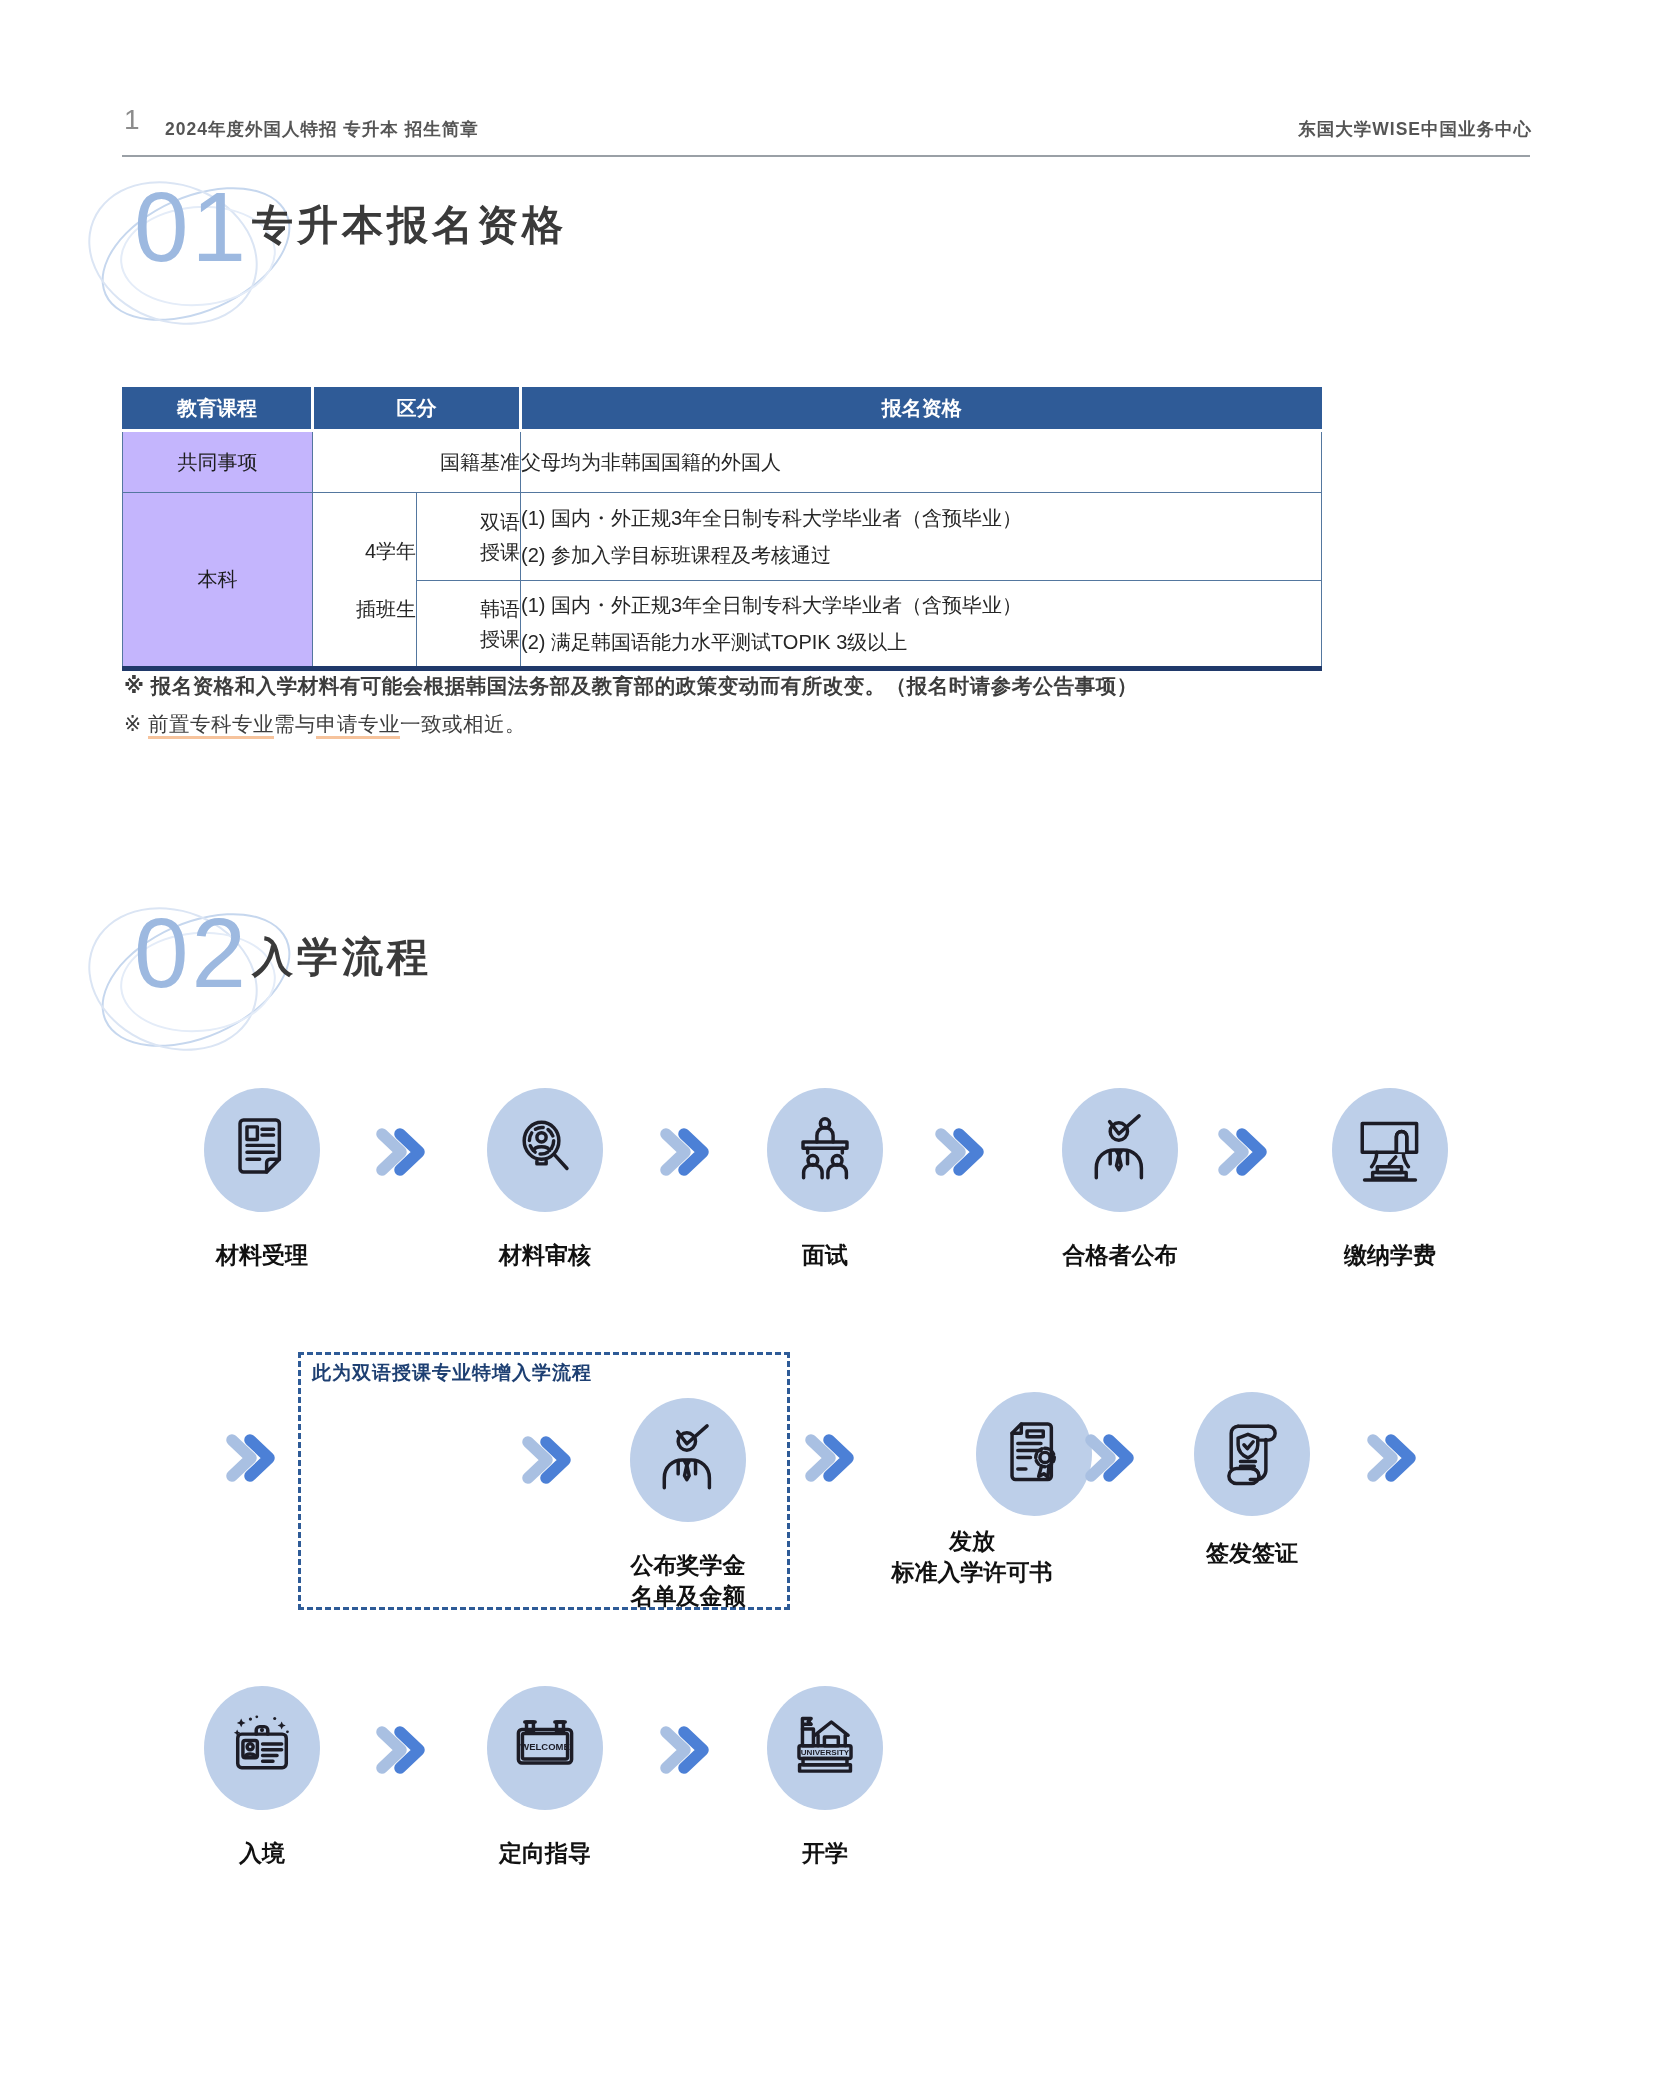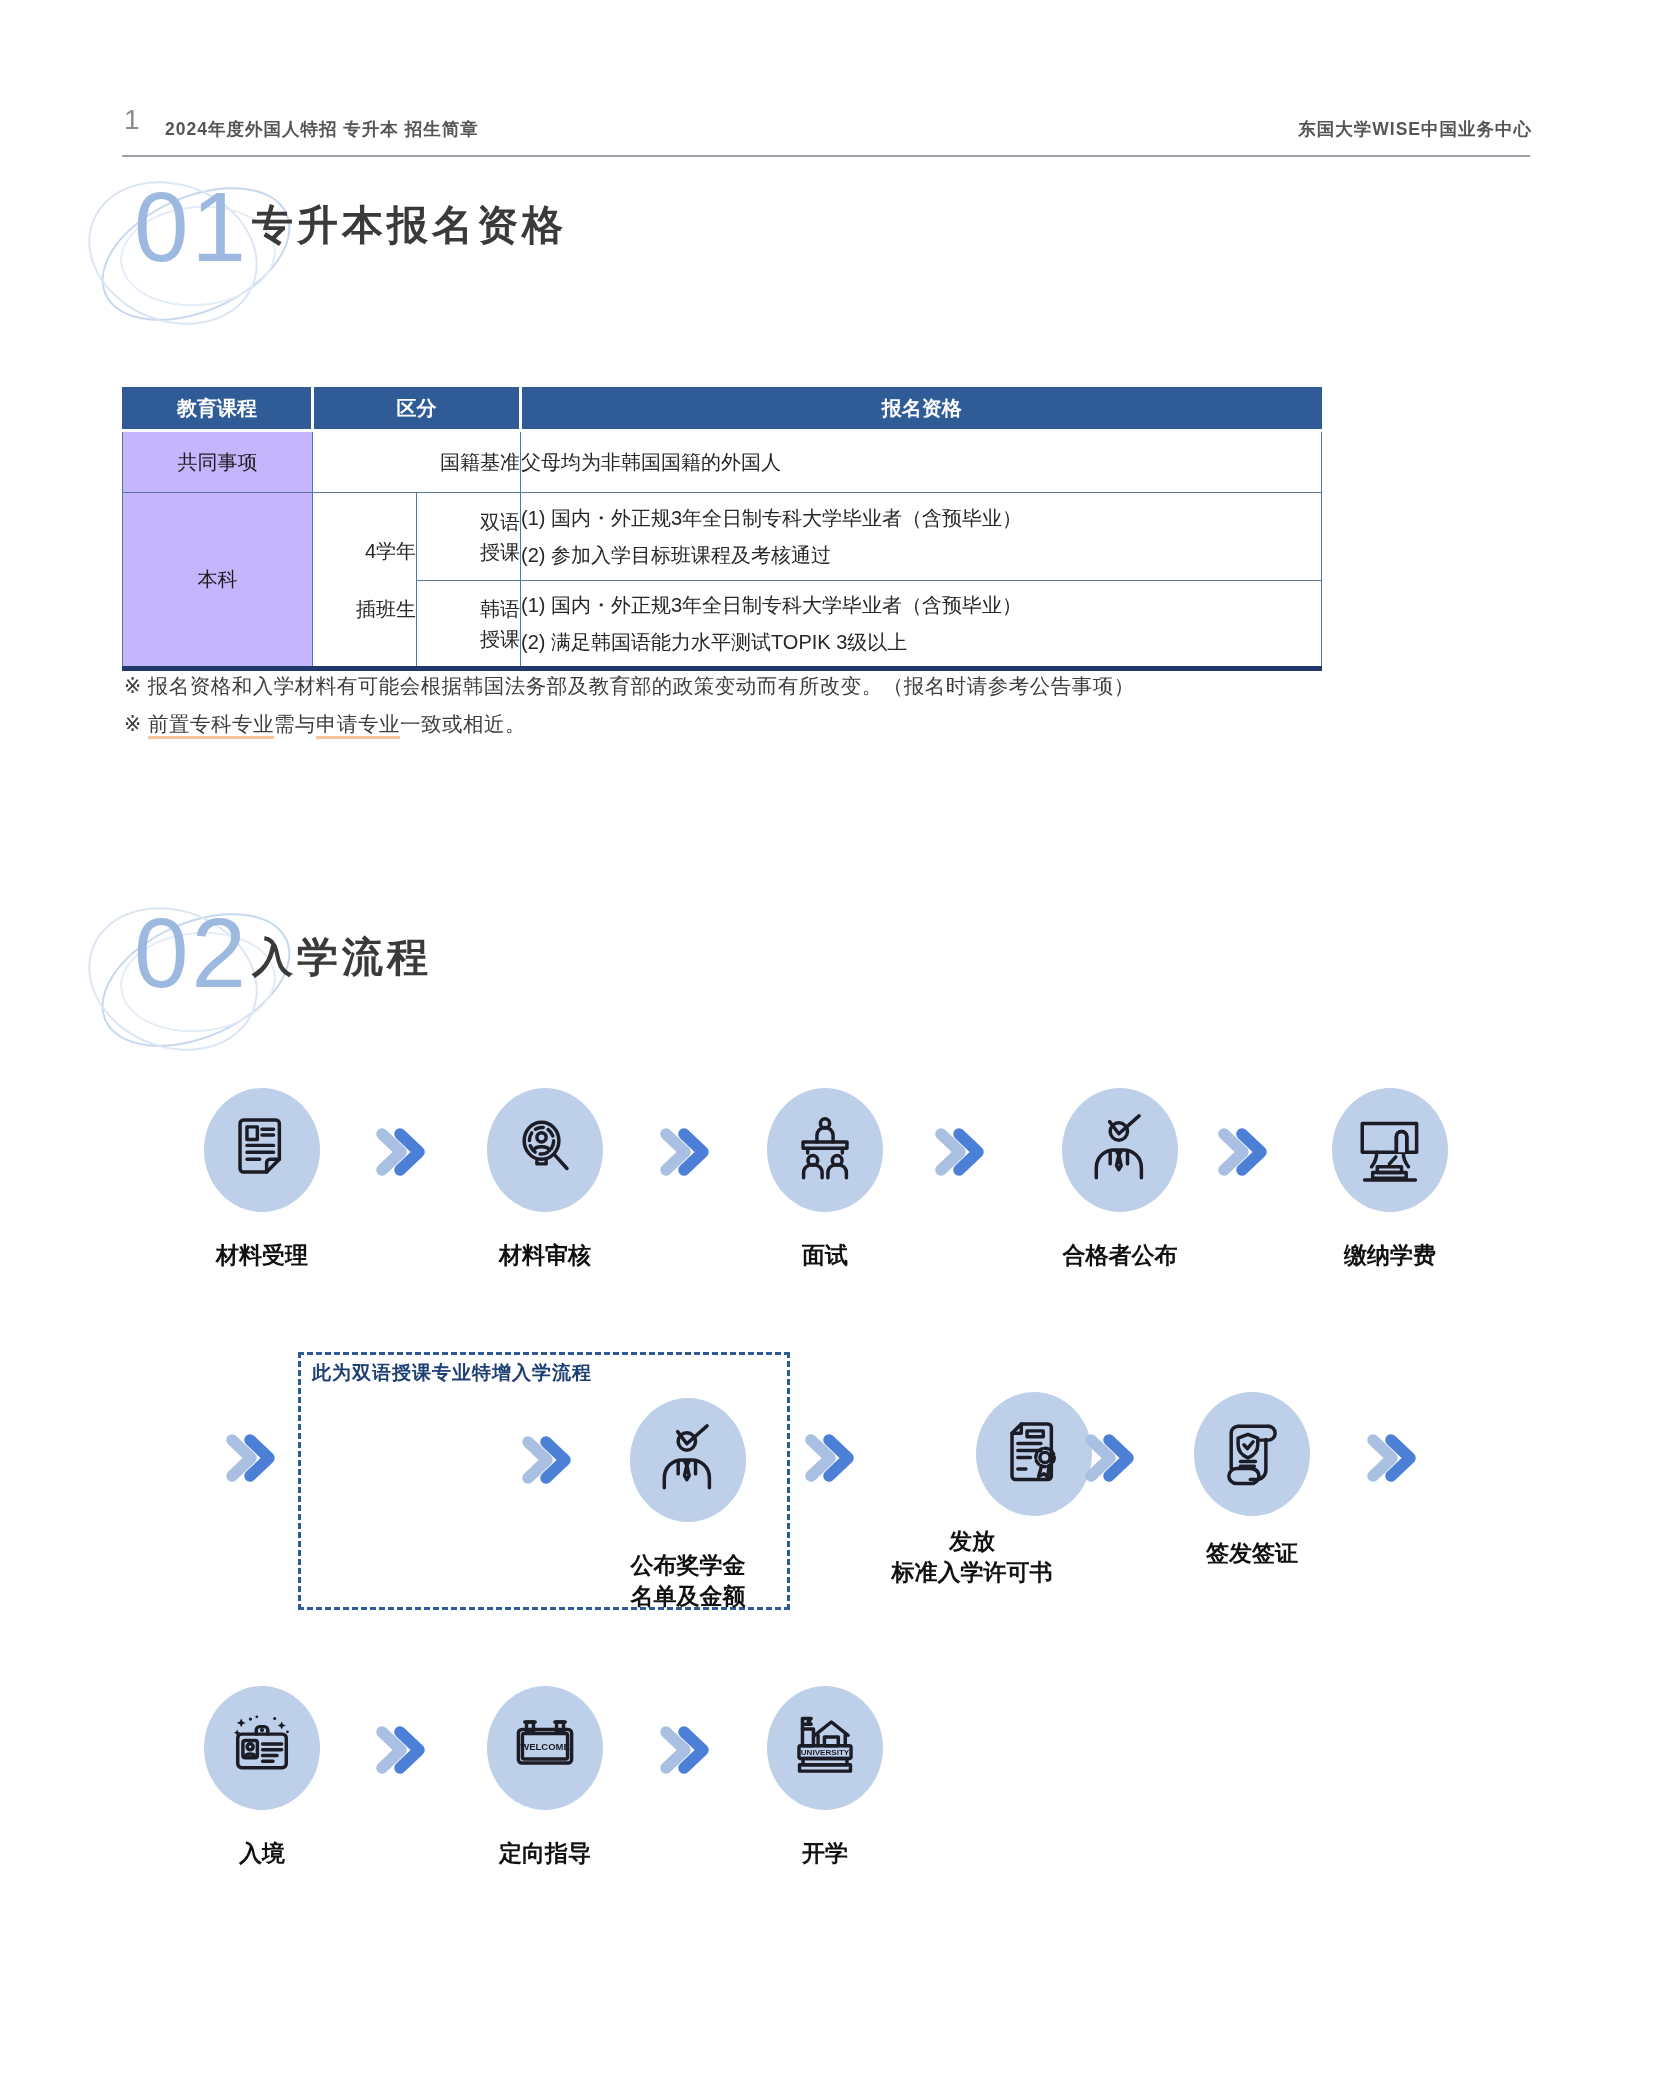--- a/index.html
+++ b/index.html
@@ -130,21 +130,21 @@
         <td class="mid pre">韩语
 授课</td>
         <td class="req">
           <div>(1) 国内・外正规3年全日制专科大学毕业者（含预毕业）</div>
           <div>(2) 满足韩国语能力水平测试TOPIK 3级以上</div>
         </td>
       </tr>
     </tbody>
   </table>
 
-  <div class="abs note" style="top:672px;">※ 报名资格和入学材料有可能会根据韩国法务部及教育部的政策变动而有所改变。（报名时请参考公告事项）</div>
+  <div class="abs note" style="top:672px;font-weight:bold;">※ 报名资格和入学材料有可能会根据韩国法务部及教育部的政策变动而有所改变。（报名时请参考公告事项）</div>
   <div class="abs note" style="top:710px;">
     <span>※ </span><span class="u-orange">前置专科专业</span><span>需与</span><span class="u-orange">申请专业</span><span>一致或相近。</span>
   </div>
 
   <div class="abs sec-head" style="left:112px; top:888px;">
     <span class="halo a"></span>
     <span class="halo b"></span>
     <span class="halo c"></span>
     <span class="sec-num">02</span>
   </div>

